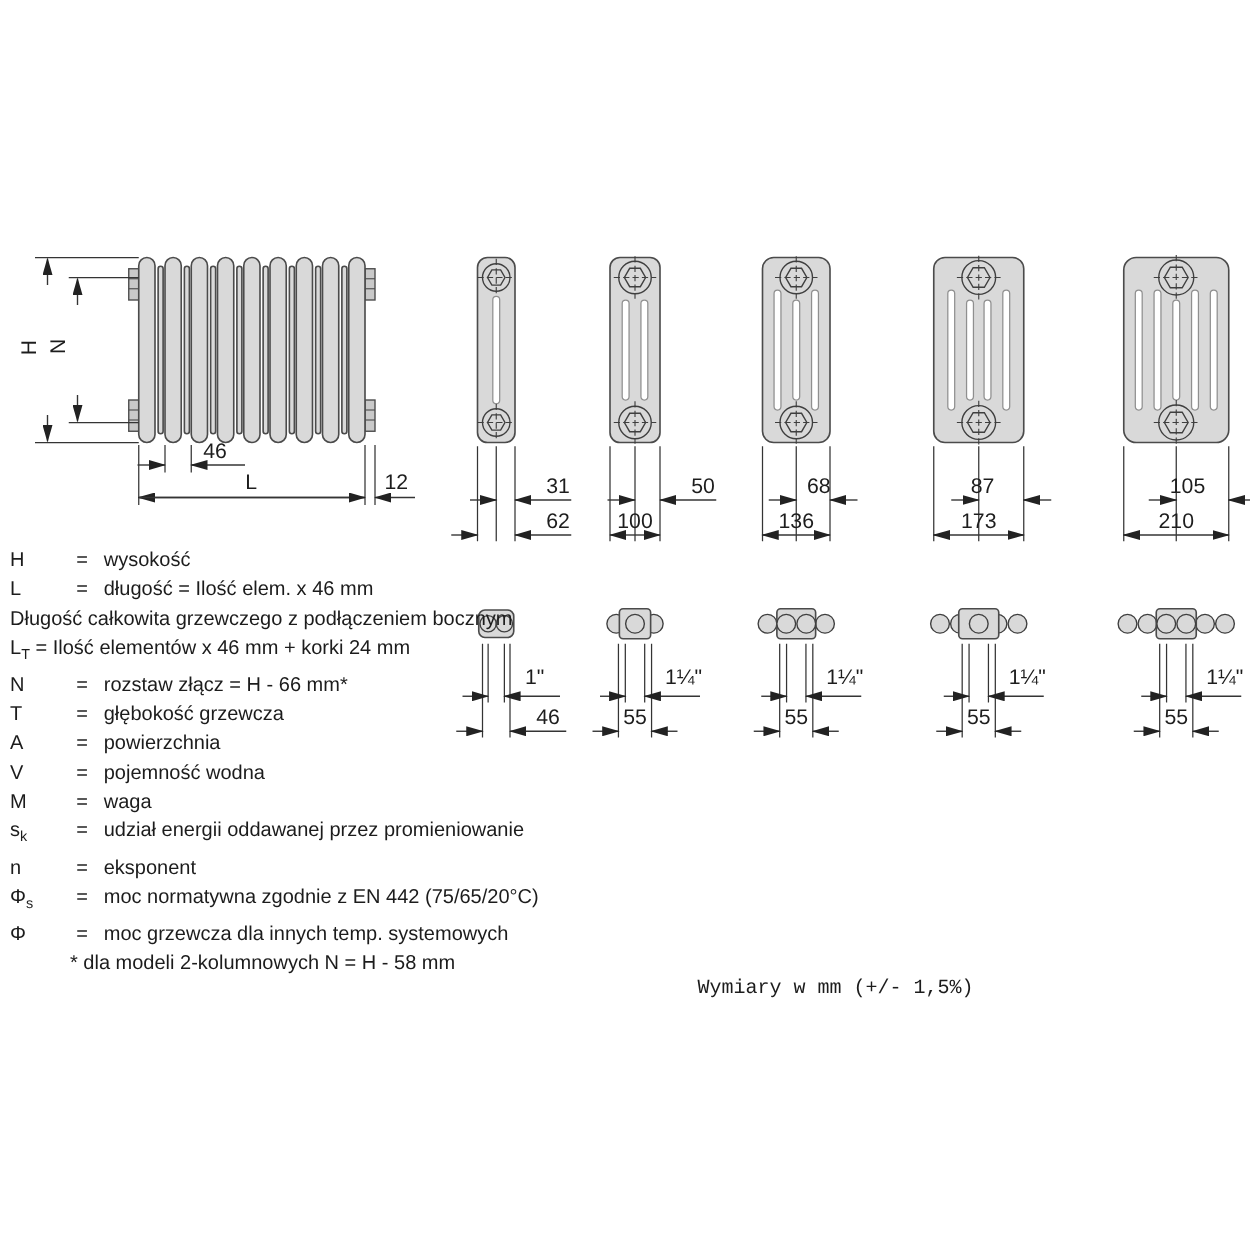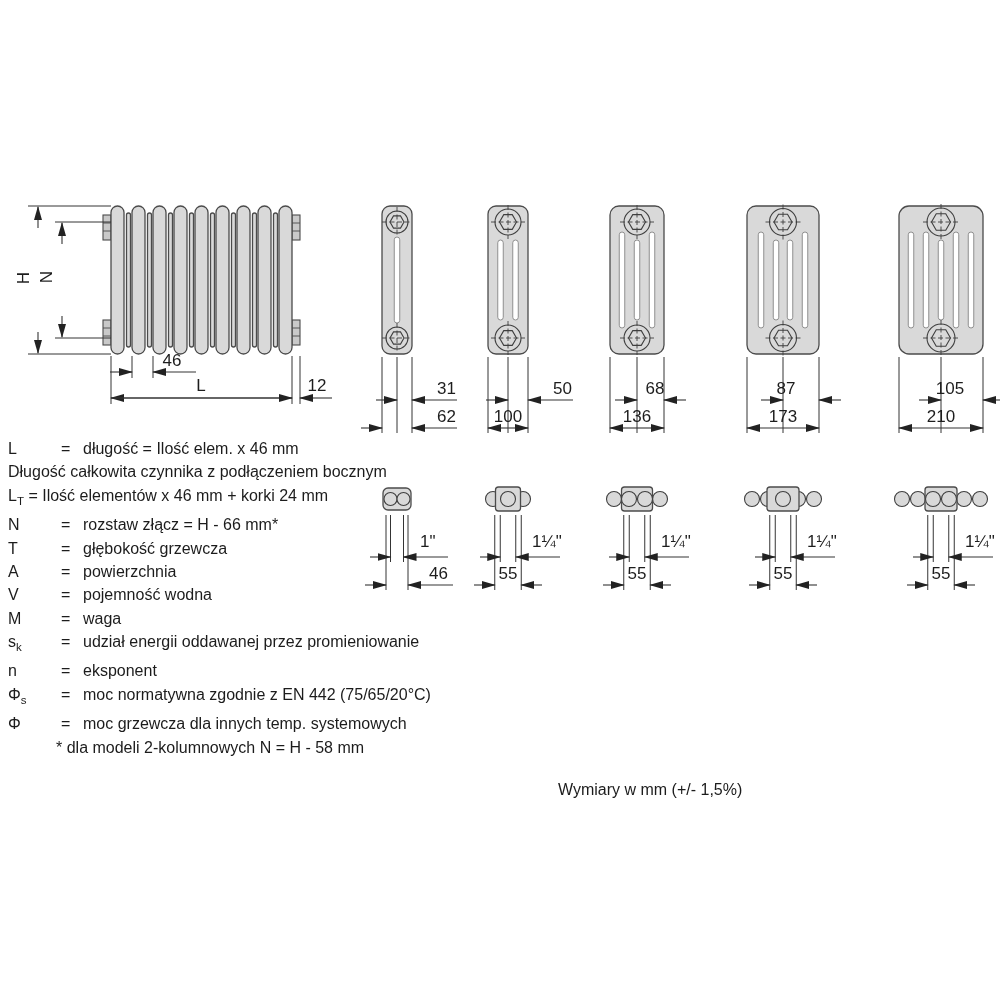--- a/index.html
+++ b/index.html
@@ -19,21 +19,21 @@
   .dimline{stroke:#343434;stroke-width:1.1;}
   .dim{font-size:17px;fill:#1d1d1d;}
 
   
   #legend{position:absolute;left:8px;top:437px;width:470px;
     font-size:16px;line-height:23.35px;white-space:nowrap;}
   #legend .sym{display:inline-block;width:53px;}
   #legend .eq{display:inline-block;width:22px;}
   #legend sub{font-size:11.5px;}
   #legend .indent{margin-left:48px;}
-  #note{position:absolute;left:558px;top:781px;font-size:16px;}
+  #note{position:absolute;left:558px;top:781px;font-size:16px;font-family:Liberation Mono, monospace;}
 </style>
 </head>
 <body>
 
 <div id="stage">
 
 <svg width="1000" height="1000" viewBox="0 0 1000 1000">
   <defs>
     <marker id="ar" markerWidth="14" markerHeight="8" refX="13" refY="4" orient="auto" markerUnits="userSpaceOnUse">
       <path d="M0,0 L14,4 L0,8 z" fill="#222"></path>
@@ -309,22 +309,23 @@
     <line class="dimline" x1="913" y1="557" x2="933.25" y2="557" marker-end="url(#ar)"></line>
     <line class="dimline" x1="993" y1="557" x2="948.75" y2="557" marker-end="url(#ar)"></line>
     <line class="dimline" x1="907" y1="585" x2="927.75" y2="585" marker-end="url(#ar)"></line>
     <line class="dimline" x1="975" y1="585" x2="954.25" y2="585" marker-end="url(#ar)"></line>
     <text class="dim" x="965" y="547">1¼"</text>
     <text class="dim" x="941" y="579" text-anchor="middle">55</text>
   </g>
 </svg>
 
 <div id="legend">
+  <div><span class="sym">H</span><span class="eq">=</span><span class="desc">wysokość</span></div>
   <div><span class="sym">L</span><span class="eq">=</span><span class="desc">długość = Ilość elem. x 46 mm</span></div>
-  <div><span>Długość całkowita czynnika z podłączeniem bocznym</span></div>
+  <div><span>Długość całkowita grzewczego z podłączeniem bocznym</span></div>
   <div><span>L</span><sub>T</sub> <span>= Ilość elementów x 46 mm + korki 24 mm</span></div>
   <div><span class="sym">N</span><span class="eq">=</span><span class="desc">rozstaw złącz = H - 66 mm*</span></div>
   <div><span class="sym">T</span><span class="eq">=</span><span class="desc">głębokość grzewcza</span></div>
   <div><span class="sym">A</span><span class="eq">=</span><span class="desc">powierzchnia</span></div>
   <div><span class="sym">V</span><span class="eq">=</span><span class="desc">pojemność wodna</span></div>
   <div><span class="sym">M</span><span class="eq">=</span><span class="desc">waga</span></div>
   <div><span class="sym"><span>s</span><sub>k</sub></span><span class="eq">=</span><span class="desc">udział energii oddawanej przez promieniowanie</span></div>
   <div><span class="sym">n</span><span class="eq">=</span><span class="desc">eksponent</span></div>
   <div><span class="sym"><span>Φ</span><sub>s</sub></span><span class="eq">=</span><span class="desc">moc normatywna zgodnie z EN 442 (75/65/20°C)</span></div>
   <div><span class="sym">Φ</span><span class="eq">=</span><span class="desc">moc grzewcza dla innych temp. systemowych</span></div>

